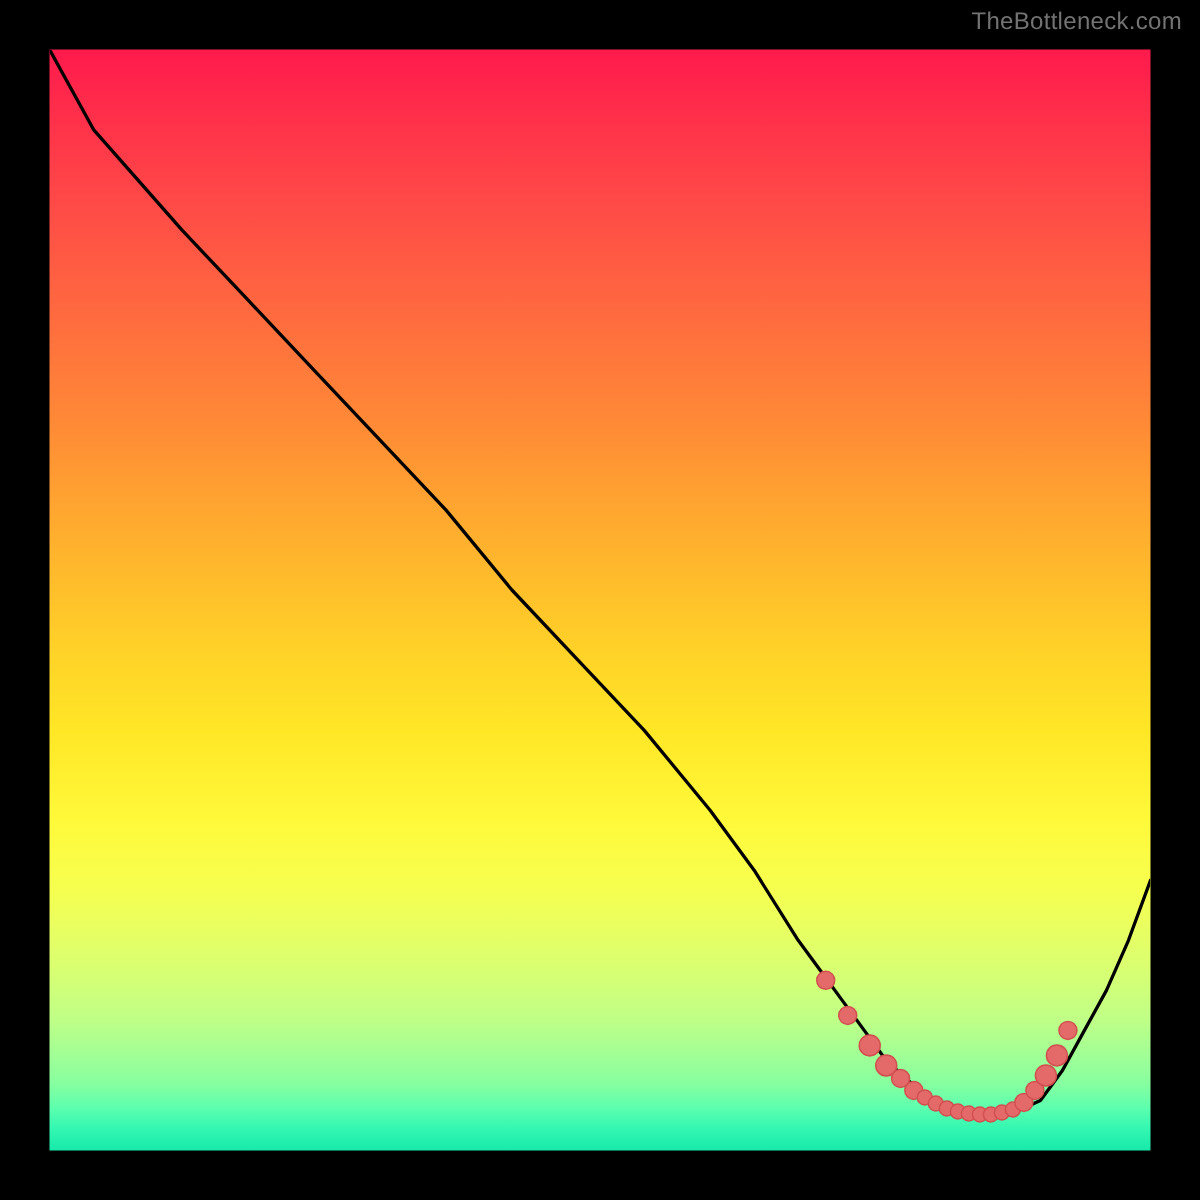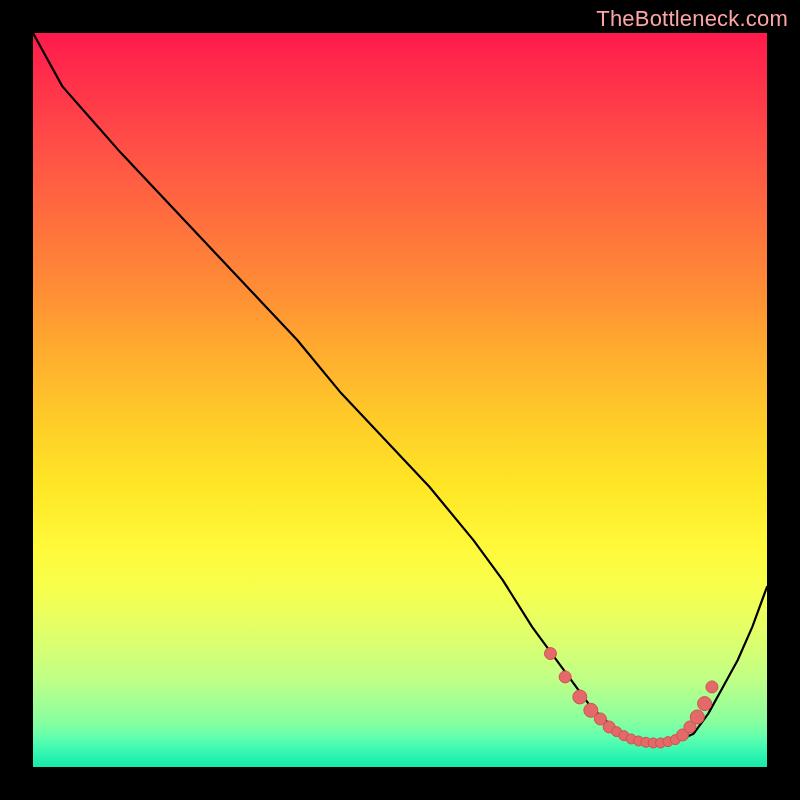--- a/index.html
+++ b/index.html
@@ -14,22 +14,22 @@
   .frame {
     position: relative;
     width: 800px;
     height: 800px;
     background: #000;
   }
   .watermark {
     position: absolute;
     top: 6px;
     right: 12px;
-    color: #fca5a5;
-    font-size: 22px;
+    color: #737373;
+    font-size: 16px;
     font-weight: 400;
     letter-spacing: 0.2px;
     z-index: 20;
   }
   .plot-area {
     position: absolute;
     left: 33px;
     top: 33px;
     width: 734px;   
     height: 734px;  

